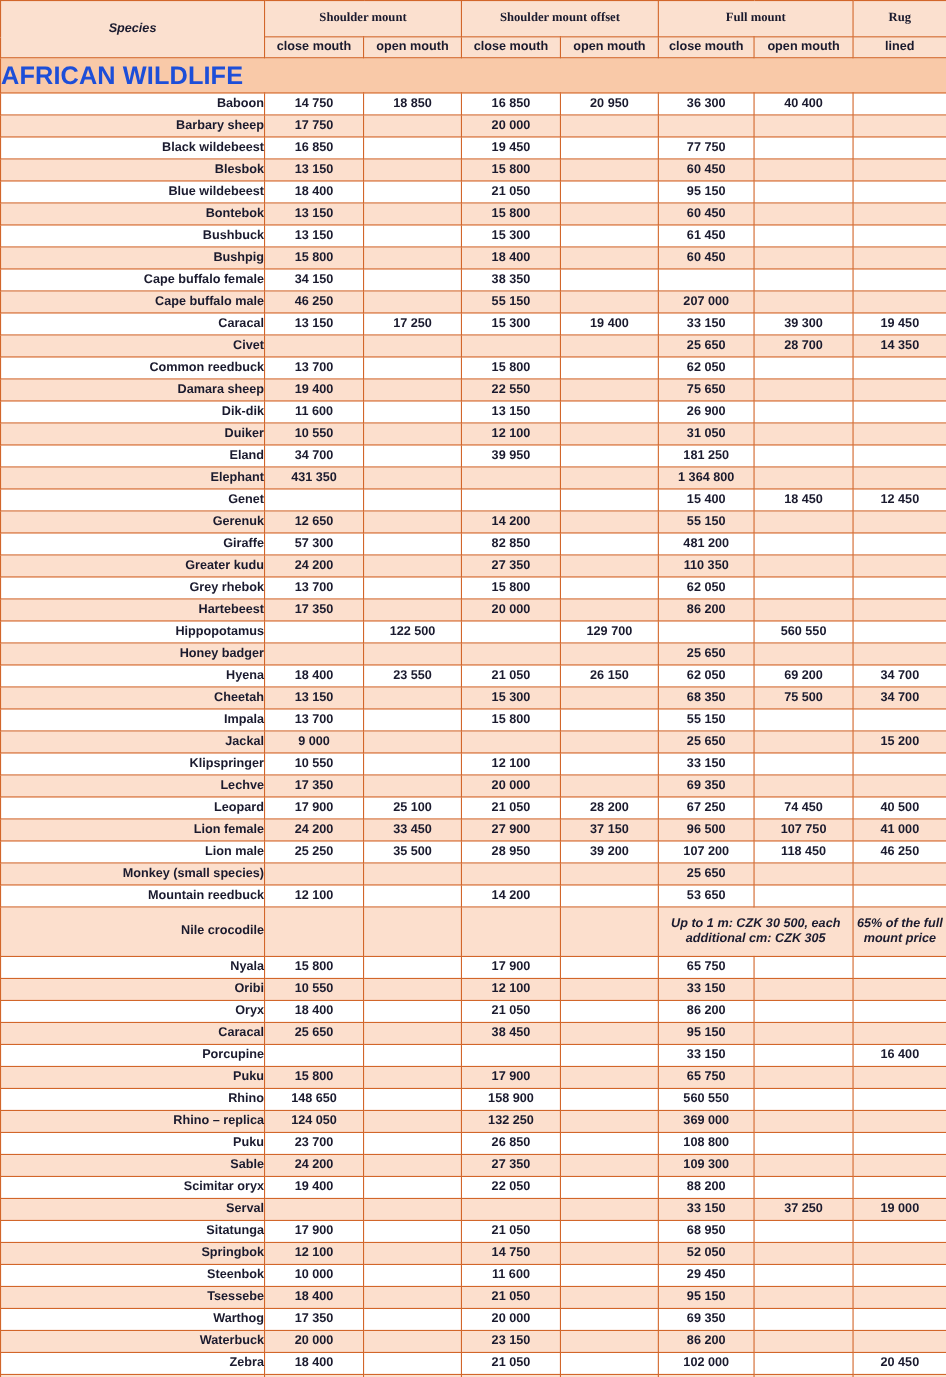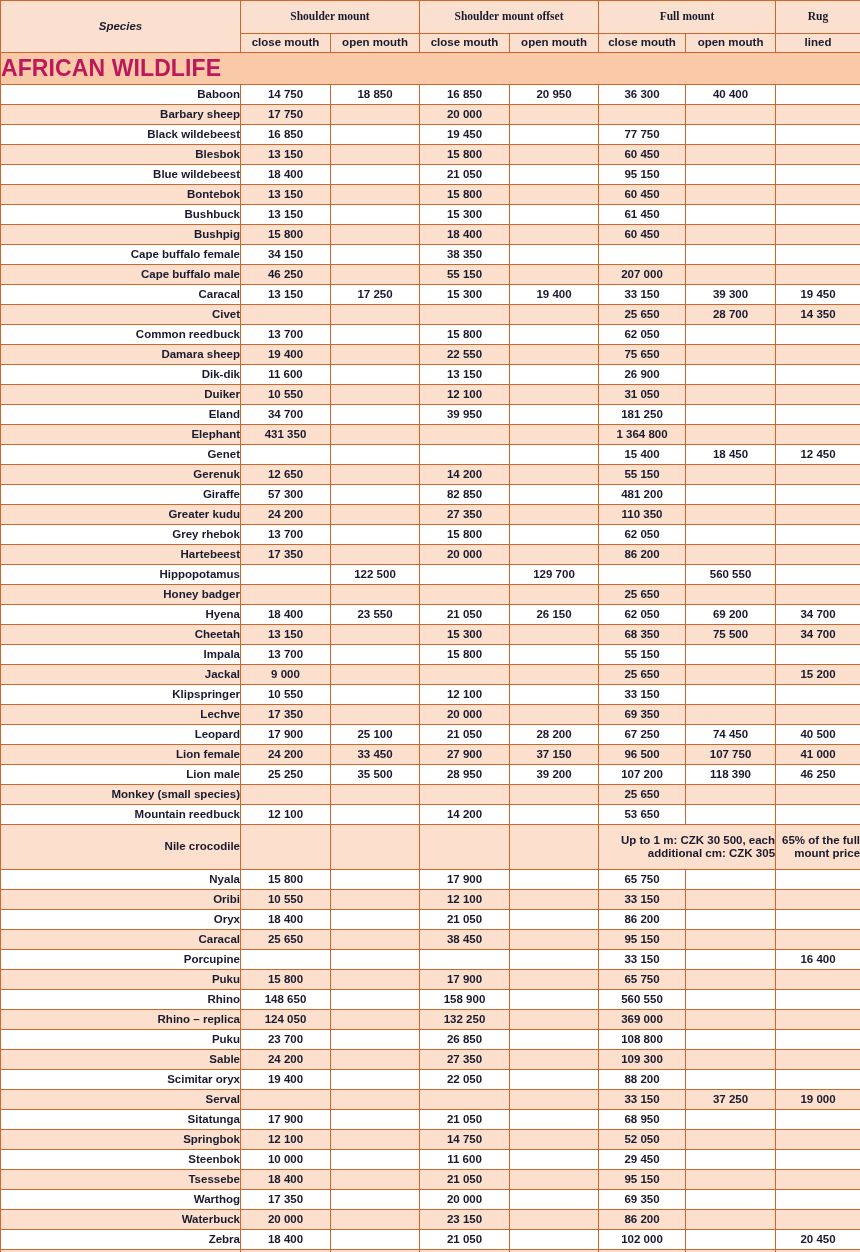--- a/index.html
+++ b/index.html
@@ -66,21 +66,21 @@
     background: #f9c9a8;
     height: 32px;
     padding-left: 8px;
     border-top: 2px solid #d2662a;
     border-bottom: 2px solid #d2662a;
   }
   .section-title {
     font-size: 23px;
     font-weight: bold;
     letter-spacing: 0.1px;
-    color: #be185d;
+    color: #1d4ed8;
     display: block;
   }
 
   
   tr.data-row { height: 20px; }
   tr.data-row td { height: 20px; }
   tr.data-row.odd td { background: #ffffff; }
   tr.data-row.even td { background: #fcdfcd; }
 
   tr.data-row td.species-cell {
@@ -90,25 +90,26 @@
     font-size: 11.5px;
   }
   tr.data-row td.num {
     text-align: center;
     font-weight: normal;
     font-size: 11.5px;
   }
   tr.data-row.tall { height: 45px; }
   tr.data-row.tall td { height: 34px; }
   td.note {
-    text-align: right;
+    text-align: center;
     font-weight: normal;
     font-size: 11.5px;
     line-height: 1.35;
     padding: 0 3px;
+    font-style: italic;
   }
 </style>
 </head>
 <body>
 
 <table id="price-table">
   <colgroup>
     <col class="c-species">
       <col class="c-sm1">
       <col class="c-sm2">
@@ -482,21 +483,21 @@
         <td class="num">107 750</td>
         <td class="num">41 000</td>
       </tr>
       <tr class="data-row odd">
         <td class="species-cell">Lion male</td>
         <td class="num">25 250</td>
         <td class="num">35 500</td>
         <td class="num">28 950</td>
         <td class="num">39 200</td>
         <td class="num">107 200</td>
-        <td class="num">118 390</td>
+        <td class="num">118 450</td>
         <td class="num">46 250</td>
       </tr>
       <tr class="data-row even">
         <td class="species-cell">Monkey (small species)</td>
         <td class="num"></td>
         <td class="num"></td>
         <td class="num"></td>
         <td class="num"></td>
         <td class="num">25 650</td>
         <td class="num"></td>

